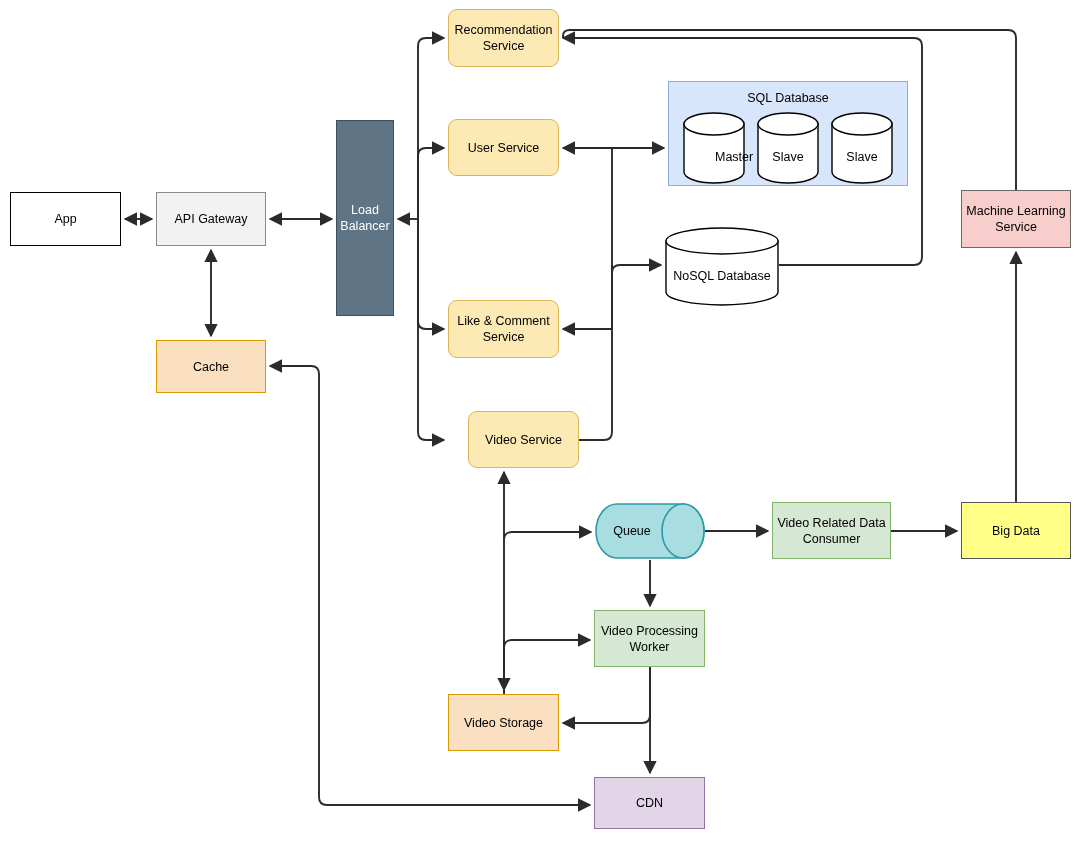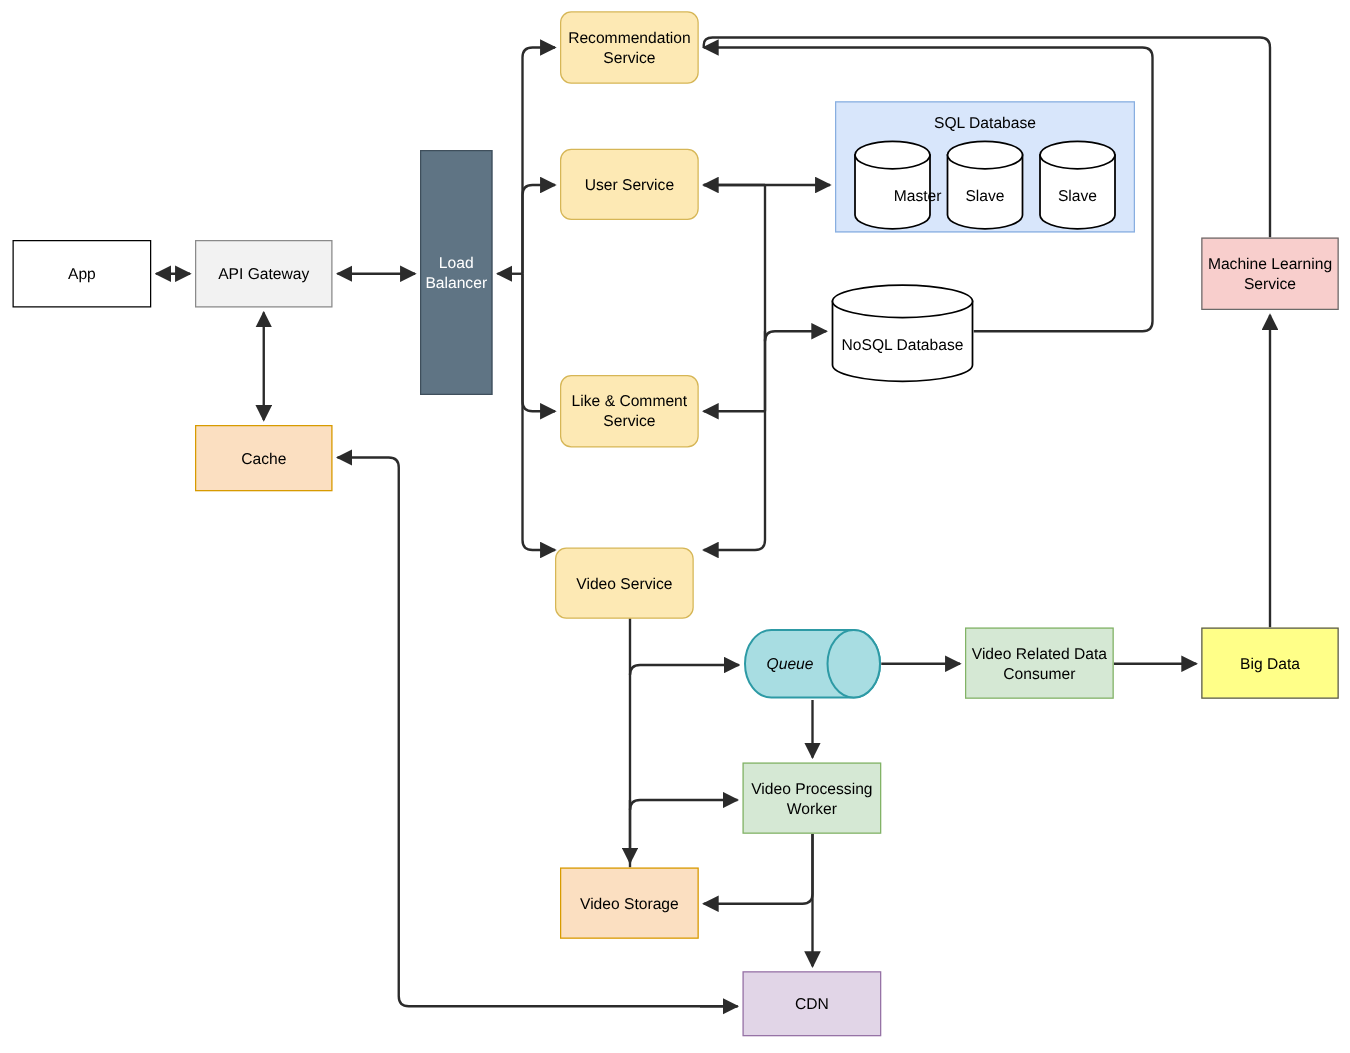--- a/index.html
+++ b/index.html
@@ -74,21 +74,20 @@
     left: 0;
     right: 0;
     text-align: center;
     font-size: 12.5px;
     color: #000;
   }
   
   .hcyl {
     position: absolute;
     z-index: 3;
-    font-style: italic;
   }
   .hcyl svg {
     display: block;
     overflow: visible;
   }
   .hcyl .cyl-text {
     position: absolute;
     left: 0;
     right: 0;
     text-align: center;
@@ -193,21 +192,21 @@
 
   <div class="node rect rounded" style="left:448px; top:119px; width:111px; height:57px; background:#fde9b4; border:1px solid #d6b656;">
     <span class="lbl">User Service</span>
   </div>
 
   <div class="node rect rounded" style="left:448px; top:300px; width:111px; height:58px; background:#fde9b4; border:1px solid #d6b656;">
     <span class="lbl">Like &amp; Comment
 Service</span>
   </div>
 
-  <div class="node rect rounded" style="left:444px; top:411px; width:111px; height:57px; background:#fde9b4; border:1px solid #d6b656;margin-top:27px;">
+  <div class="node rect rounded" style="left:468px; top:411px; width:111px; height:57px; background:#fde9b4; border:1px solid #d6b656;">
     <span class="lbl">Video Service</span>
   </div>
 
   <div class="node rect" style="left:961px; top:190px; width:110px; height:58px; background:#f8cecc; border:1px solid #6a6a6a;">
     <span class="lbl">Machine Learning
 Service</span>
   </div>
 
   <div class="node rect" style="left:772px; top:502px; width:119px; height:57px; background:#d5e8d4; border:1px solid #82b366;">
     <span class="lbl">Video Related Data

